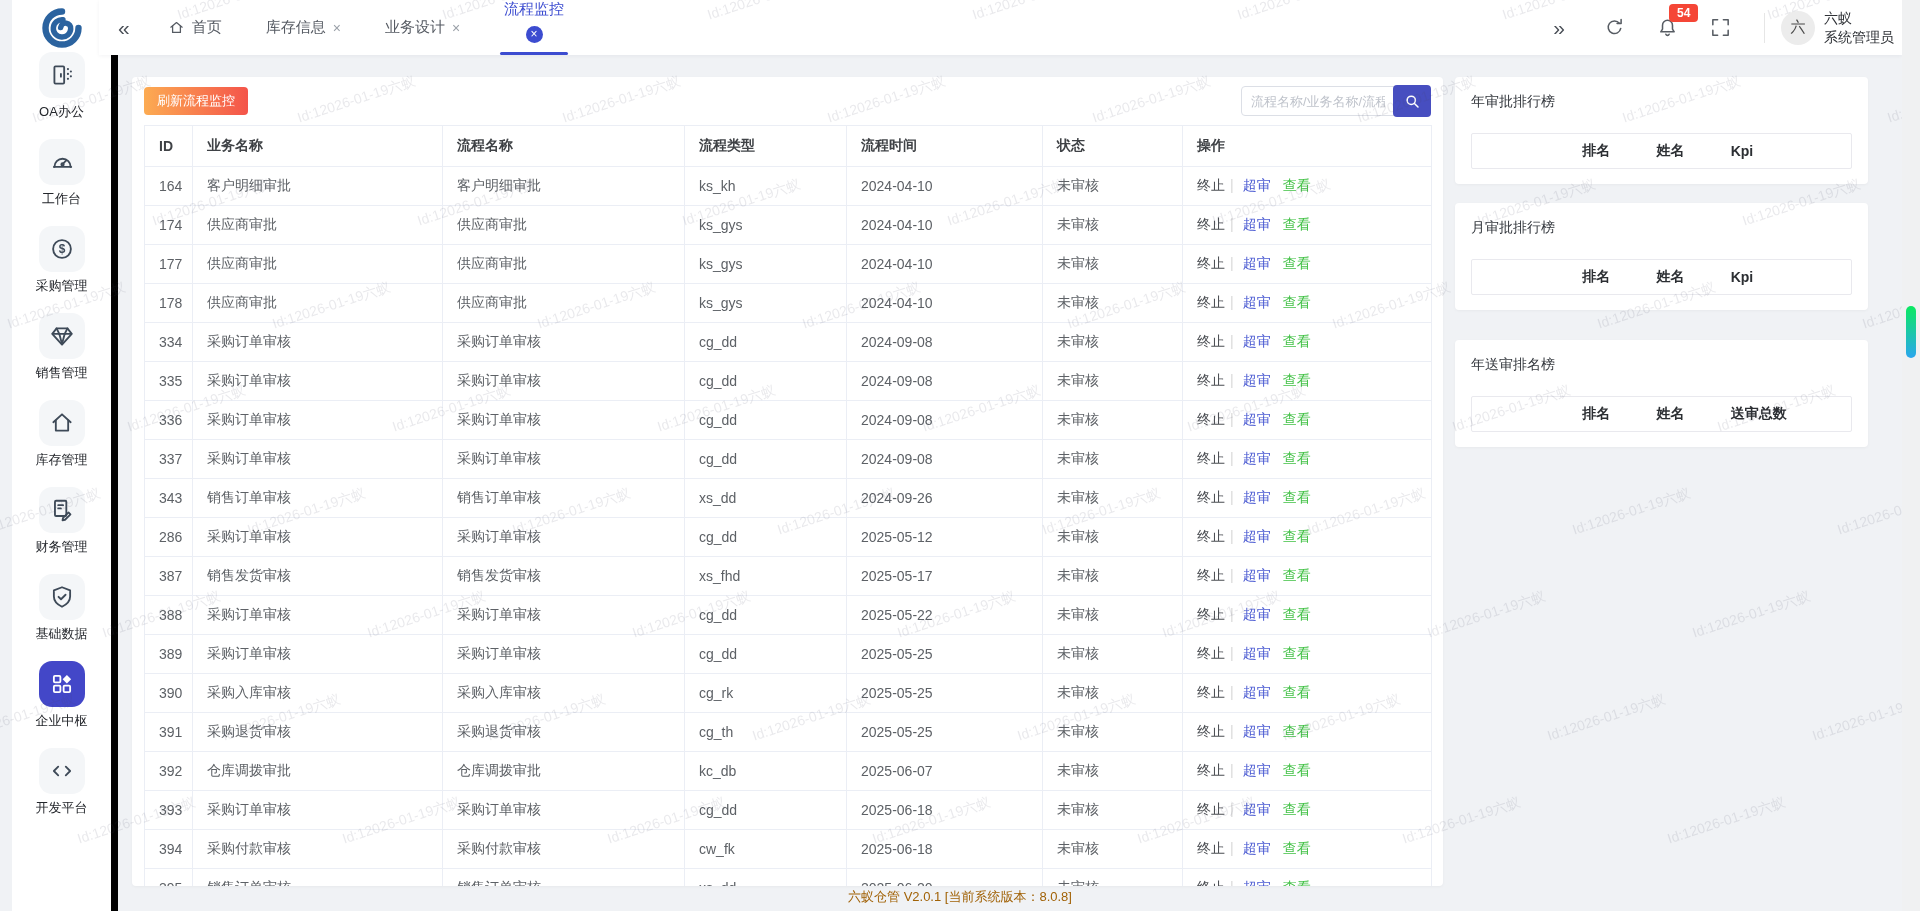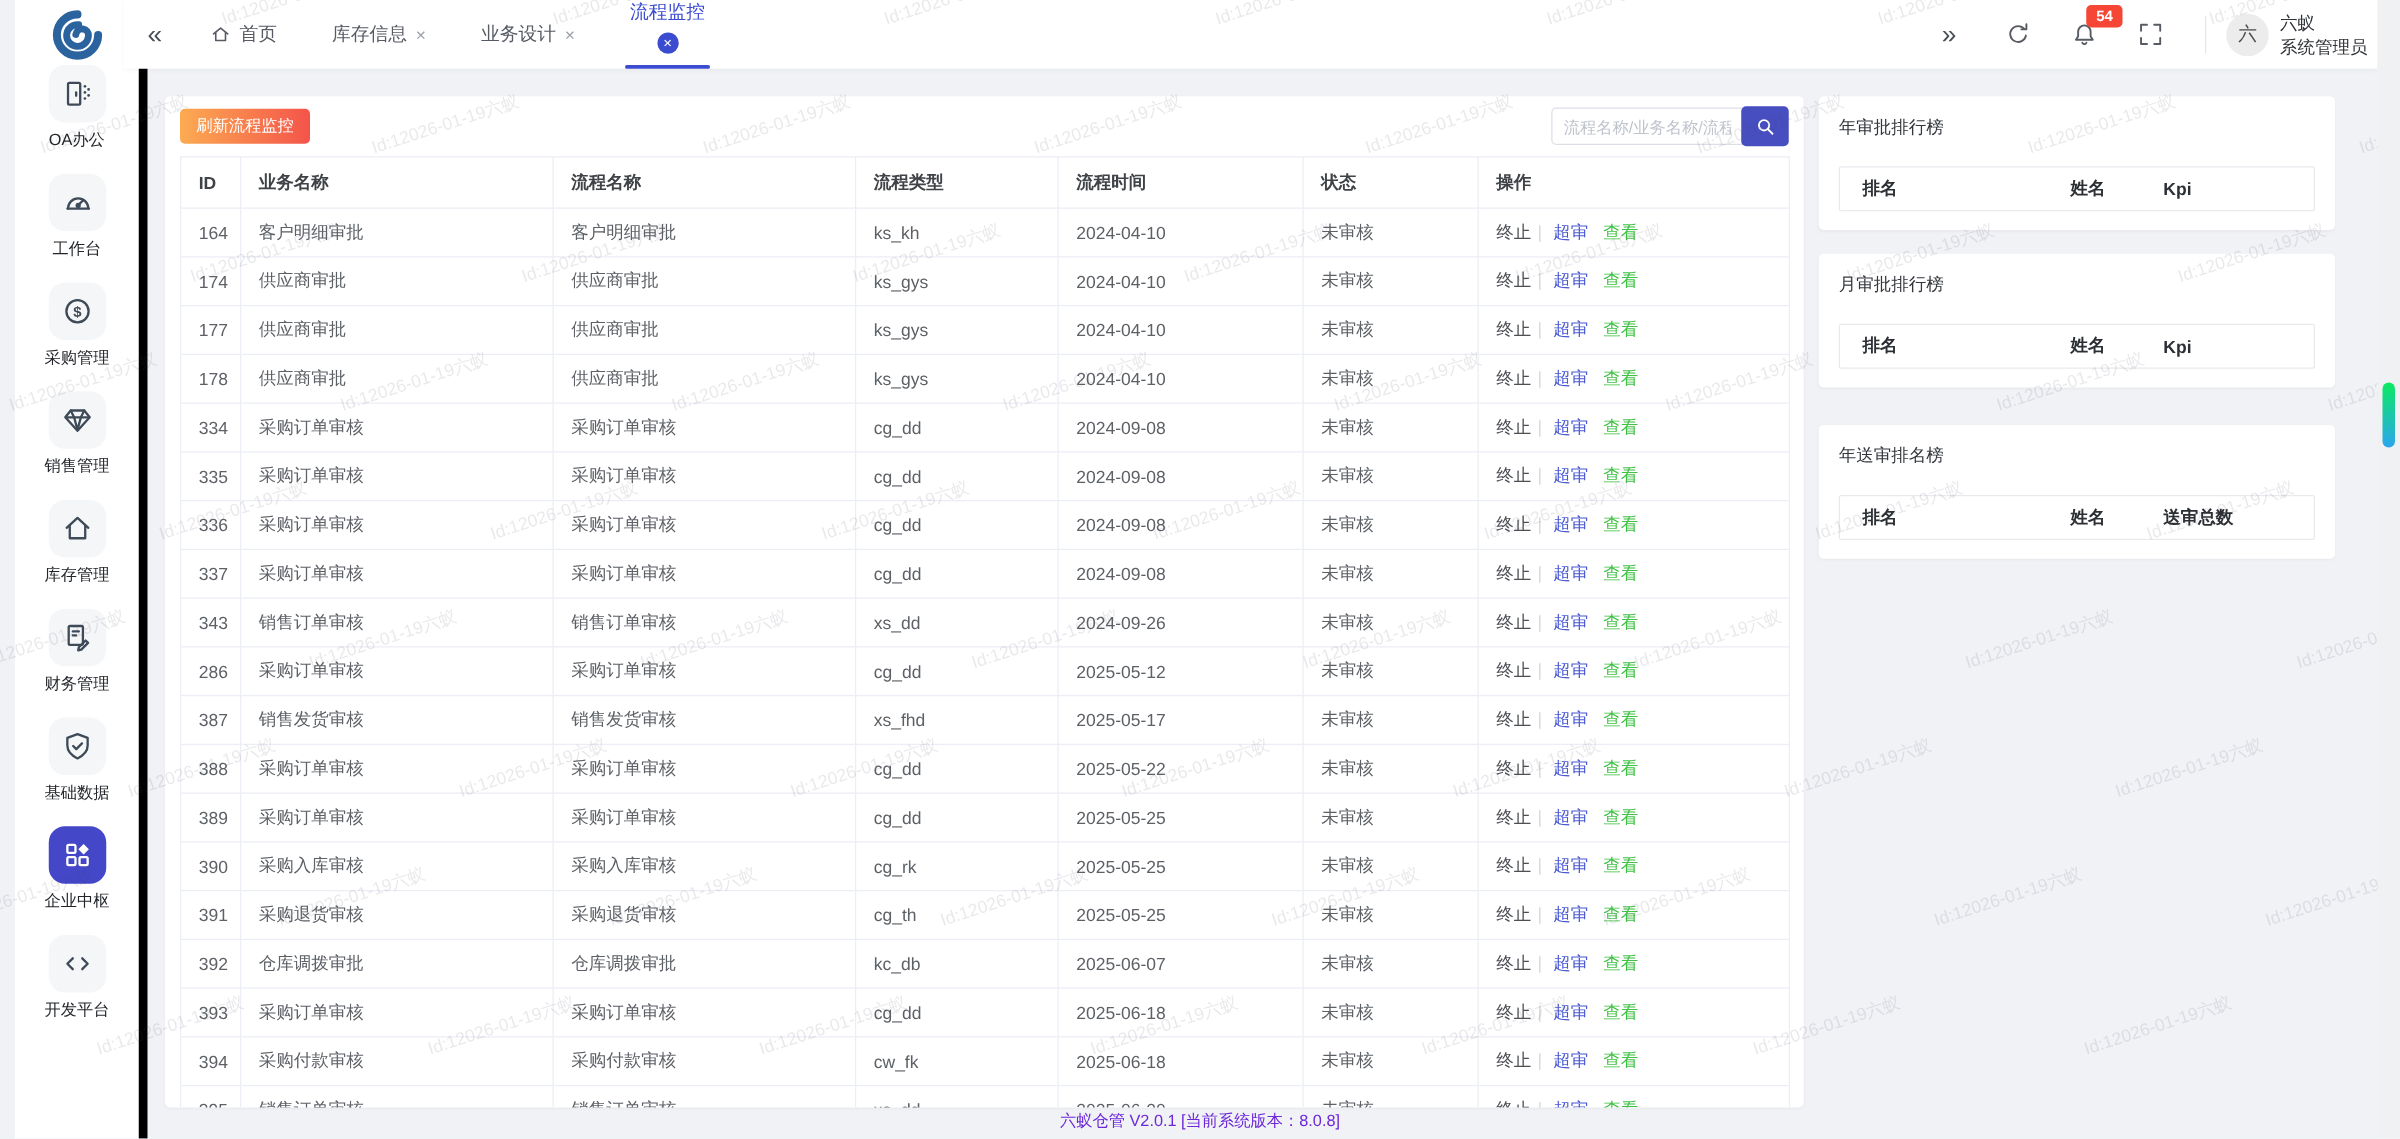--- a/index.html
+++ b/index.html
@@ -90,27 +90,27 @@
   
   .rank-col{position:absolute;left:1455px;top:77px;width:413px;}
   .rank-card{background:#fff;border-radius:4px;box-shadow:0 1px 3px rgba(0,0,0,.04);
              height:107px;box-sizing:border-box;padding:16px;}
   .rank-card.g1{margin-bottom:19px;}
   .rank-card.g2{margin-bottom:30px;}
   .rank-title{font-size:14px;color:#33373d;}
   .rank-head{margin-top:22px;height:34px;border:1px solid #e9e9ee;border-radius:2px;
              display:flex;align-items:center;font-size:14px;font-weight:700;color:#2c2f33;}
   .rank-head span{flex:1;}
-  .rank-head .rc0{text-align:left;padding-left:18px;font-family:Liberation Serif, serif;}
+  .rank-head .rc0{text-align:right;padding-left:18px;font-family:Liberation Serif, serif;}
   .rank-head .rc1{text-align:center;}
   .rank-head .rc2{text-align:left;}
 
   
   .footer{position:absolute;left:0;bottom:0;width:1920px;height:25px;line-height:22px;
-          text-align:center;font-size:13px;color:#6d28d9;z-index:10;}
+          text-align:center;font-size:13px;color:#a16207;z-index:10;}
   .pg-scroll{position:absolute;right:0;top:0;width:18px;height:911px;background:#f0f1f2;z-index:45;}
   .pg-thumb{position:absolute;left:4px;top:306px;width:10px;height:52px;border-radius:5px;
             background:linear-gradient(180deg,#0be961,#2ba6ee);cursor:pointer;}
 </style>
 </head>
 <body>
 
 <div class="page">
 
   <div class="wm-layer" id="wm">

